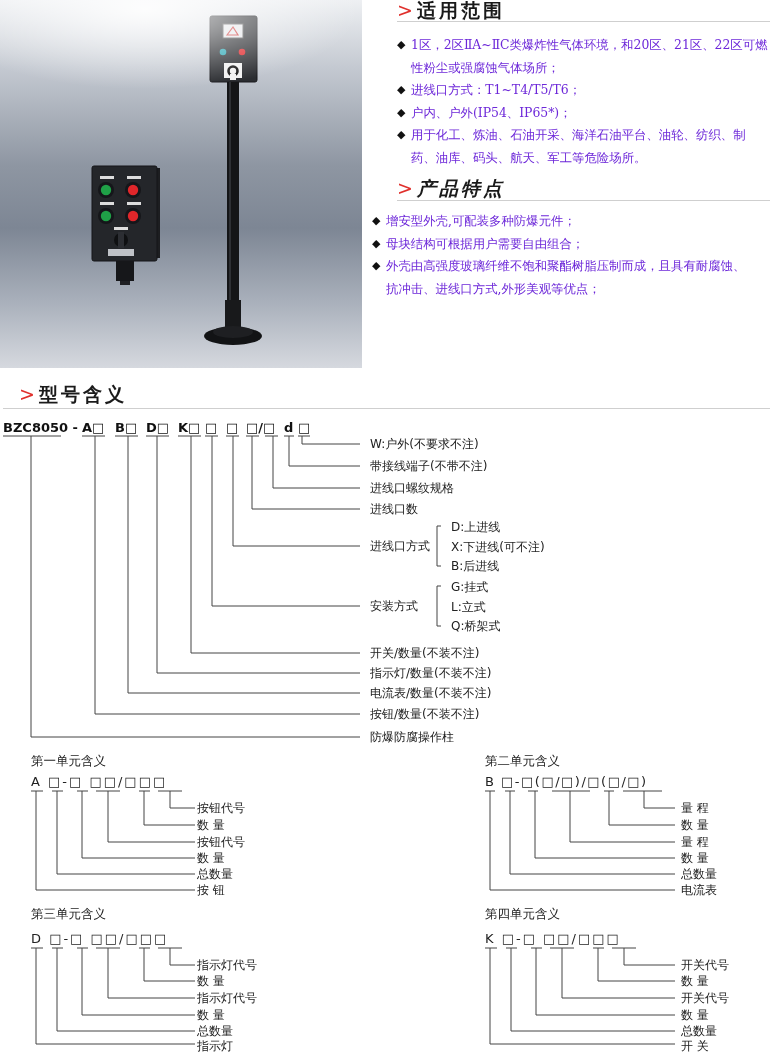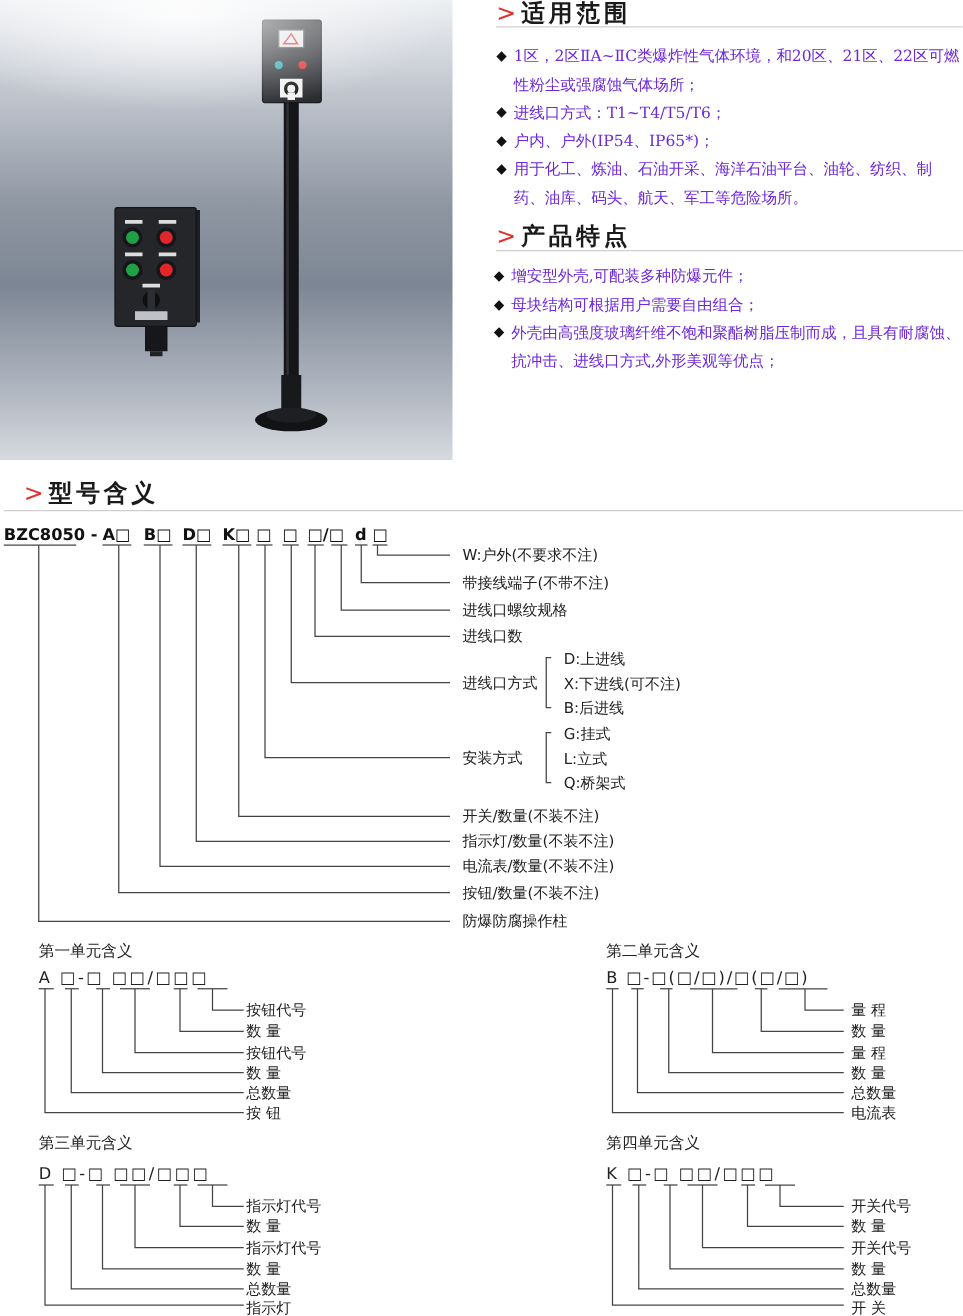--- a/index.html
+++ b/index.html
@@ -70,25 +70,25 @@
   <span class="arrow">&gt;</span><span>适用范围</span>
 </div>
 <div class="rule" style="left:397px; top:21px; width:373px;"></div>
 <ul class="bullets" style="left:397px; top:34px; width:372px;">
   <li>1区，2区ⅡA~ⅡC类爆炸性气体环境，和20区、21区、22区可燃性粉尘或强腐蚀气体场所；</li>
   <li>进线口方式：T1~T4/T5/T6；</li>
   <li>户内、户外(IP54、IP65*)；</li>
   <li>用于化工、炼油、石油开采、海洋石油平台、油轮、纺织、制药、油库、码头、航天、军工等危险场所。</li>
 </ul>
 
-<div class="sec-title" style="left:397px; top:176px;">
+<div class="sec-title" style="left:397px; top:176px;font-style:italic;">
   <span class="arrow">&gt;</span><span>产品特点</span>
 </div>
 <div class="rule" style="left:397px; top:200px; width:373px;"></div>
-<ul class="bullets" style="left:395px; top:210px; width:374px;">
+<ul class="bullets" style="left:372px; top:210px; width:374px;">
   <li>增安型外壳,可配装多种防爆元件；</li>
   <li>母块结构可根据用户需要自由组合；</li>
   <li>外壳由高强度玻璃纤维不饱和聚酯树脂压制而成，且具有耐腐蚀、抗冲击、进线口方式,外形美观等优点；</li>
 </ul>
 
 <div class="sec-title" style="left:19px; top:382px;">
   <span class="arrow">&gt;</span><span>型号含义</span>
 </div>
 <div class="rule" style="left:3px; top:408px; width:767px;"></div>
 

